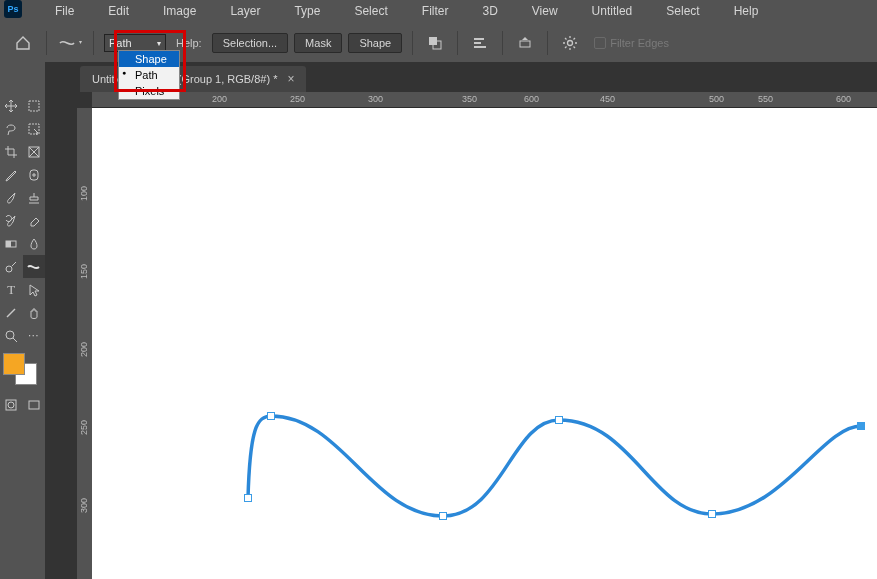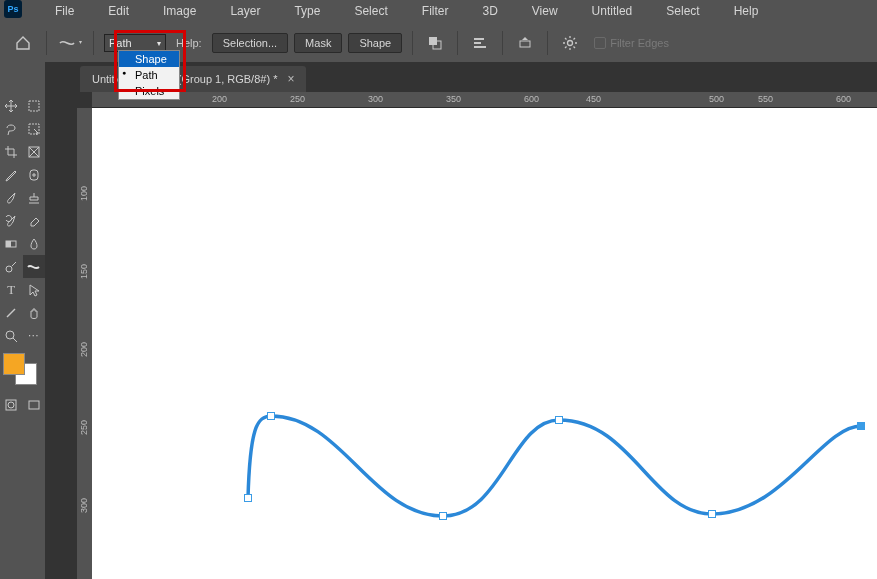--- a/index.html
+++ b/index.html
@@ -443,23 +443,23 @@
   <div class="main-area">
     <div class="doc-tab">
       <span>Untitled @ 151% (Group 1, RGB/8#) *</span>
       <span class="tab-close">×</span>
     </div>
 
     <div class="ruler-h" id="rulerH">
         <span style="left: 120px;">200</span>
         <span style="left: 198px;">250</span>
         <span style="left: 276px;">300</span>
-        <span style="left: 354px;">350</span>
+        <span style="left: 370px;">350</span>
         <span style="left: 432px;">600</span>
-        <span style="left: 494px;">450</span>
+        <span style="left: 508px;">450</span>
         <span style="left: 617px;">500</span>
         <span style="left: 666px;">550</span>
         <span style="left: 744px; text-align: right;">600</span>
       </div>
     <div class="ruler-v" id="rulerV">
         <span style="top: 78px;">100</span>
         <span style="top: 156px;">150</span>
         <span style="top: 234px;">200</span>
         <span style="top: 312px;">250</span>
         <span style="top: 390px;">300</span>

